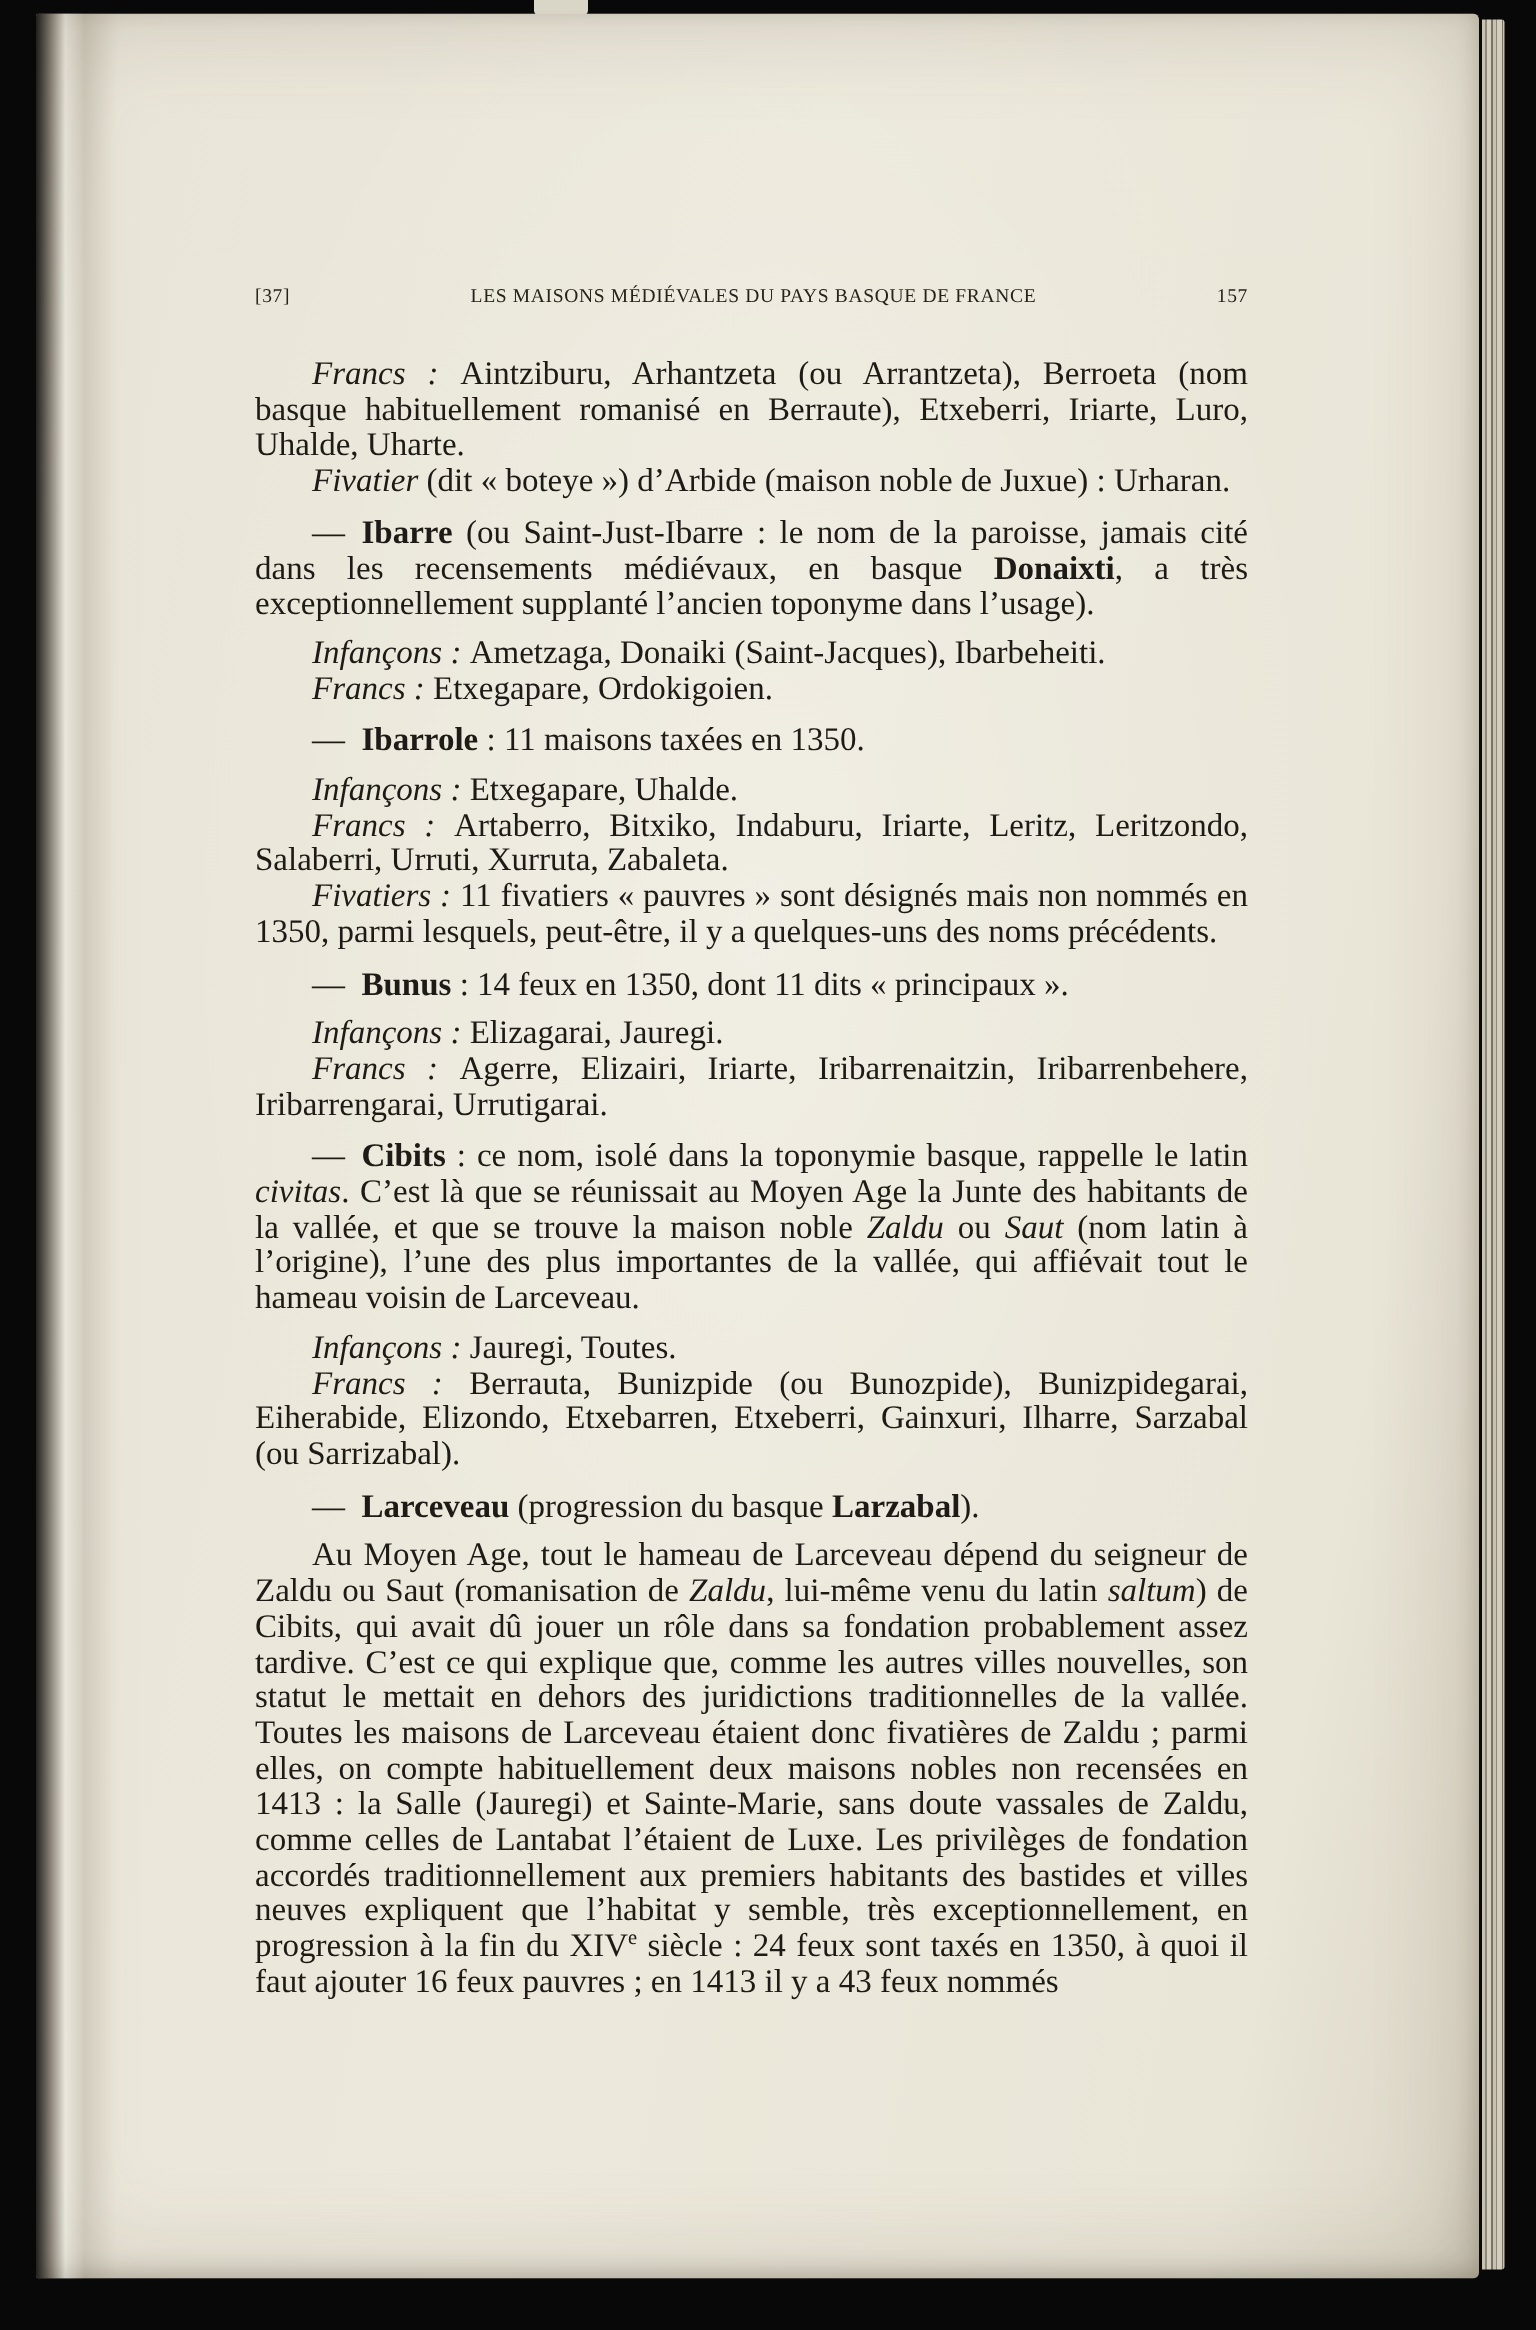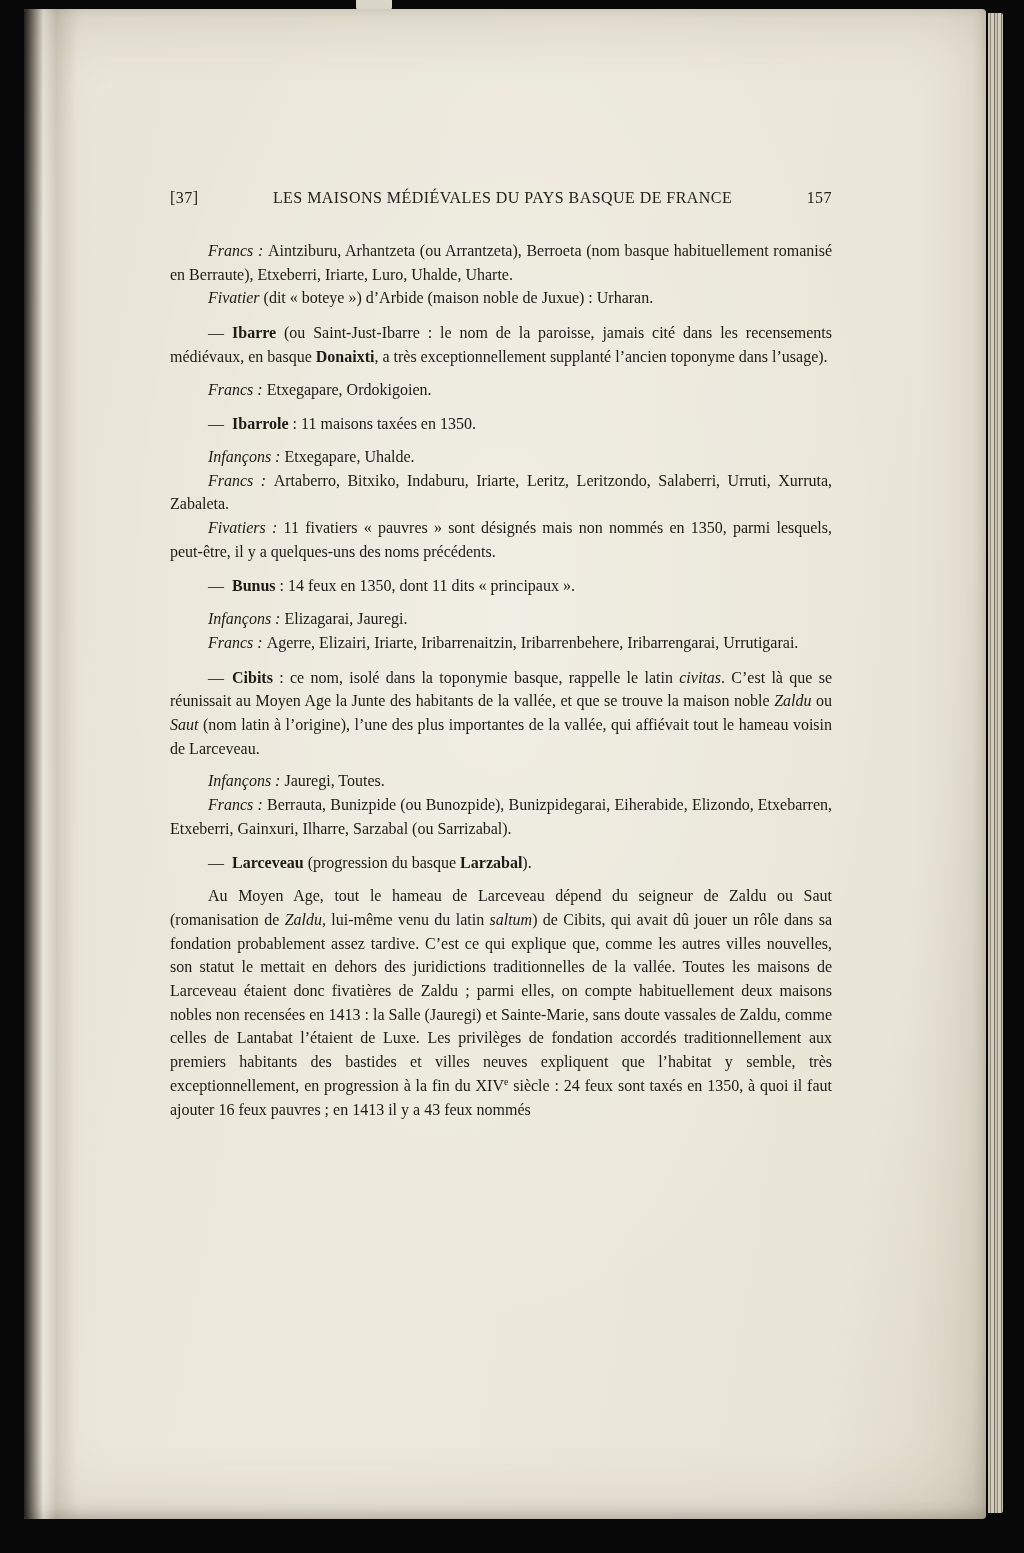--- a/index.html
+++ b/index.html
@@ -66,30 +66,30 @@
   .text-block {
     position: absolute;
     left: 146px;
     top: 180px;
     width: 662px;
     color: #1e1a15;
   }
   .page-header {
     display: flex;
     align-items: baseline;
-    font-size: 16px;
+    font-size: 13px;
     letter-spacing: 0.45px;
     color: #26211b;
     margin-bottom: 32px;
   }
   .hdr-num { flex: none; }
   .hdr-title { flex: 1; text-align: center; }
   .hdr-page { flex: none; }
   .body-text {
-    font-size: 16px;
+    font-size: 22px;
     line-height: 23.7px;
     text-align: justify;
   }
   .para {
     margin: 0;
     text-indent: 38px;
   }
   .para.dash {
     margin: 11px 0 9px 0;
   }
@@ -111,20 +111,21 @@
     <div class="text-block">
       <div class="page-header">
         <span class="hdr-num">[37]</span>
         <span class="hdr-title">LES MAISONS MÉDIÉVALES DU PAYS BASQUE DE FRANCE</span>
         <span class="hdr-page">157</span>
       </div>
       <div class="body-text">
           <p class="para entry"><span class="seg-italic">Francs : </span><span class="seg-normal">Aintziburu, Arhantzeta (ou Arrantzeta), Berroeta (nom basque habituellement romanisé en Berraute), Etxeberri, Iriarte, Luro, Uhalde, Uharte.</span></p>
           <p class="para entry"><span class="seg-italic">Fivatier </span><span class="seg-normal">(dit « boteye ») d’Arbide (maison noble de Juxue) : Urharan.</span></p>
           <p class="para dash"><span class="seg-normal">— </span><span class="seg-bold">Ibarre</span><span class="seg-normal"> (ou Saint-Just-Ibarre : le nom de la paroisse, jamais cité dans les recensements médiévaux, en basque </span><span class="seg-bold">Donaixti</span><span class="seg-normal">, a très exceptionnellement supplanté l’ancien toponyme dans l’usage).</span></p>
+          <p class="para entry"><span class="seg-italic">Infançons : </span><span class="seg-normal">Ametzaga, Donaiki (Saint-Jacques), Ibarbeheiti.</span></p>
           <p class="para entry"><span class="seg-italic">Francs : </span><span class="seg-normal">Etxegapare, Ordokigoien.</span></p>
           <p class="para dash"><span class="seg-normal">— </span><span class="seg-bold">Ibarrole</span><span class="seg-normal"> : 11 maisons taxées en 1350.</span></p>
           <p class="para entry"><span class="seg-italic">Infançons : </span><span class="seg-normal">Etxegapare, Uhalde.</span></p>
           <p class="para entry"><span class="seg-italic">Francs : </span><span class="seg-normal">Artaberro, Bitxiko, Indaburu, Iriarte, Leritz, Leritzondo, Salaberri, Urruti, Xurruta, Zabaleta.</span></p>
           <p class="para entry"><span class="seg-italic">Fivatiers : </span><span class="seg-normal">11 fivatiers « pauvres » sont désignés mais non nommés en 1350, parmi lesquels, peut-être, il y a quelques-uns des noms précédents.</span></p>
           <p class="para dash"><span class="seg-normal">— </span><span class="seg-bold">Bunus</span><span class="seg-normal"> : 14 feux en 1350, dont 11 dits « principaux ».</span></p>
           <p class="para entry"><span class="seg-italic">Infançons : </span><span class="seg-normal">Elizagarai, Jauregi.</span></p>
           <p class="para entry"><span class="seg-italic">Francs : </span><span class="seg-normal">Agerre, Elizairi, Iriarte, Iribarrenaitzin, Iribarrenbehere, Iribarrengarai, Urrutigarai.</span></p>
           <p class="para dash"><span class="seg-normal">— </span><span class="seg-bold">Cibits</span><span class="seg-normal"> : ce nom, isolé dans la toponymie basque, rappelle le latin </span><span class="seg-italic">civitas</span><span class="seg-normal">. C’est là que se réunissait au Moyen Age la Junte des habitants de la vallée, et que se trouve la maison noble </span><span class="seg-italic">Zaldu</span><span class="seg-normal"> ou </span><span class="seg-italic">Saut</span><span class="seg-normal"> (nom latin à l’origine), l’une des plus importantes de la vallée, qui affiévait tout le hameau voisin de Larceveau.</span></p>
           <p class="para entry"><span class="seg-italic">Infançons : </span><span class="seg-normal">Jauregi, Toutes.</span></p>

